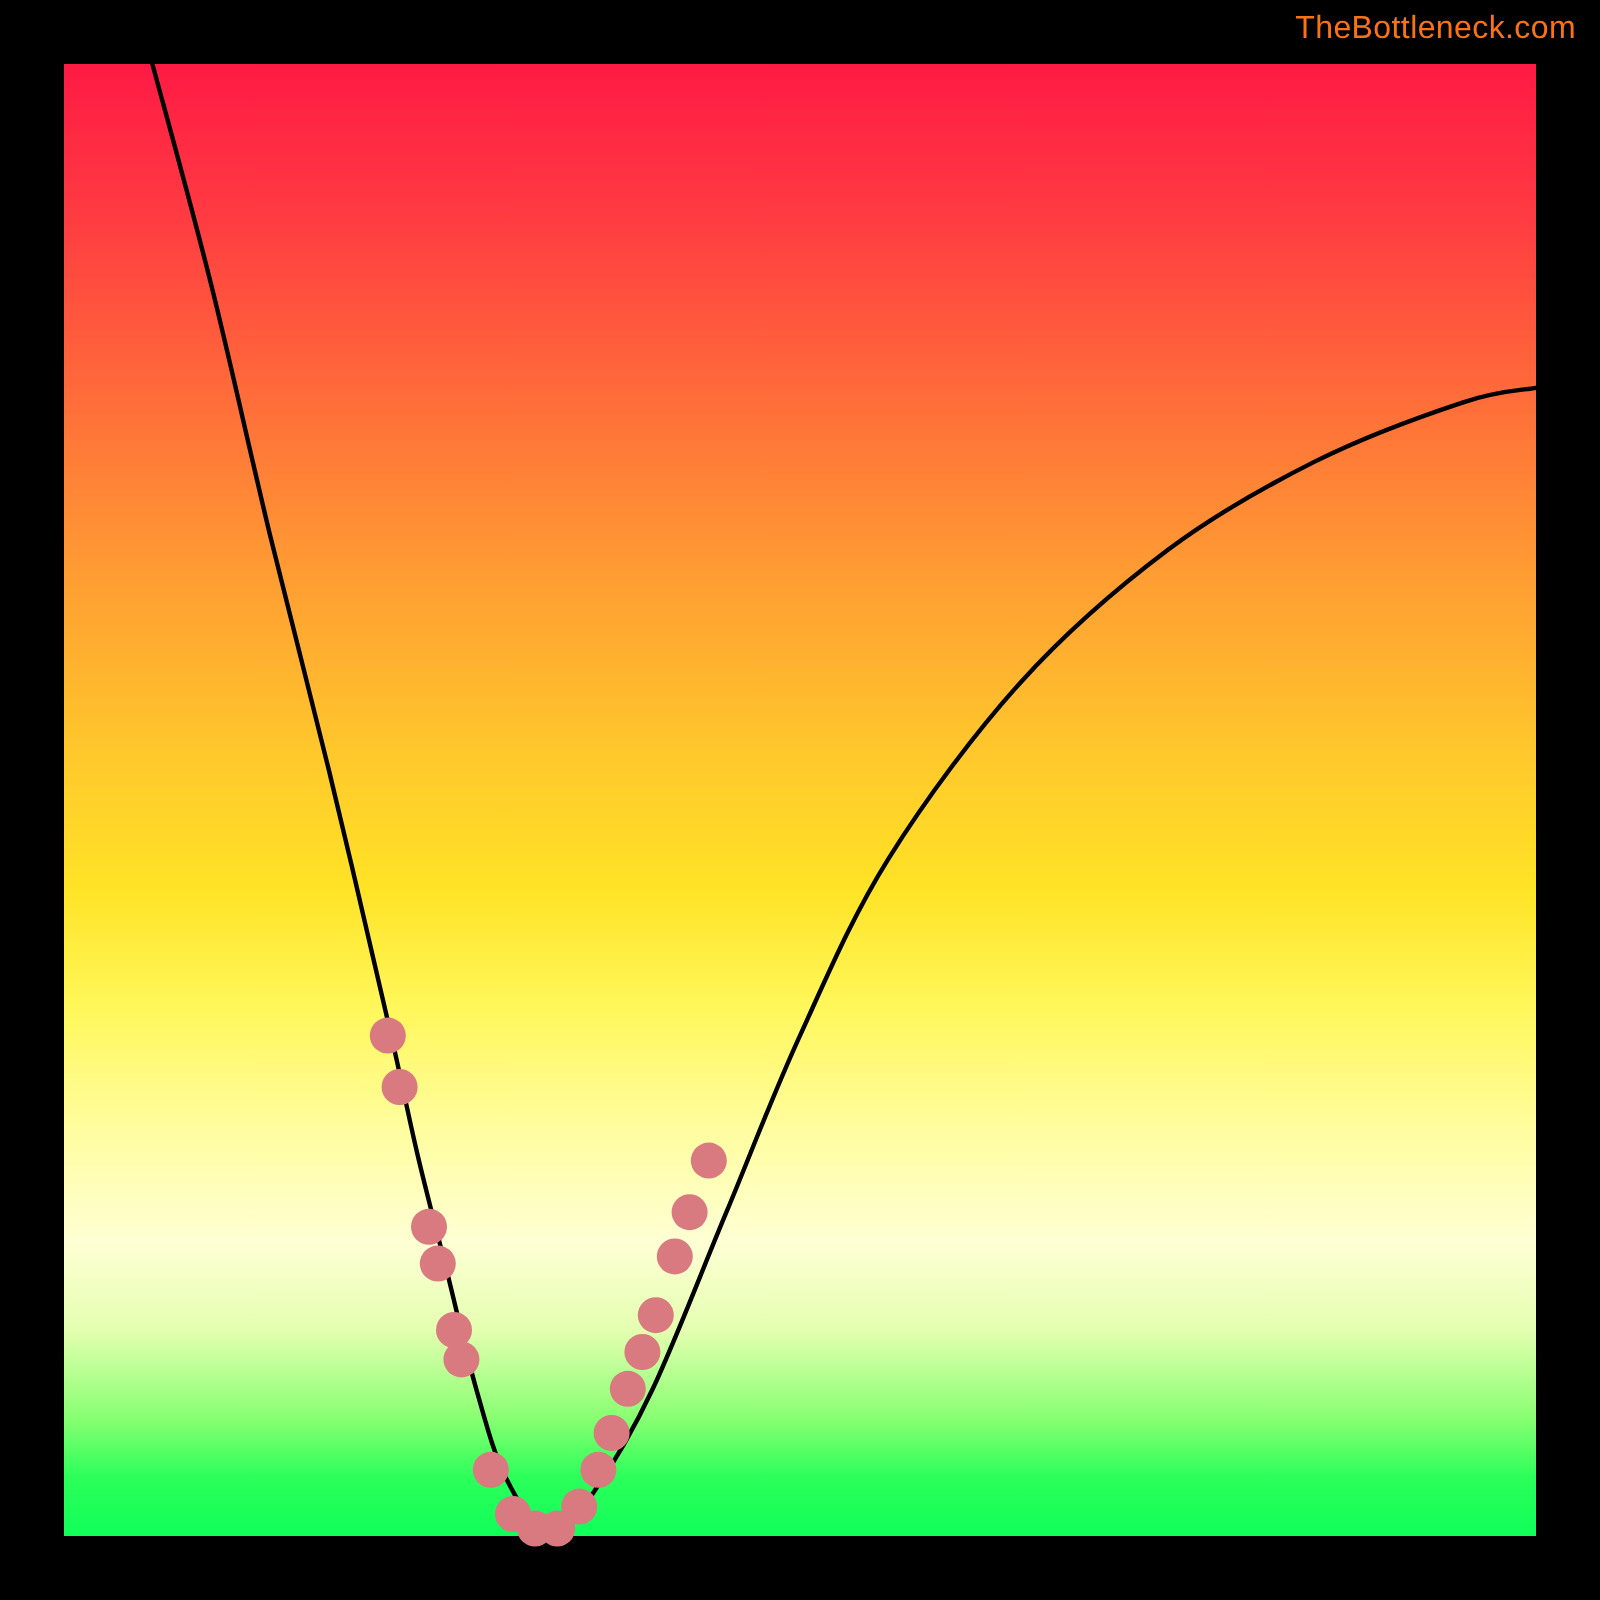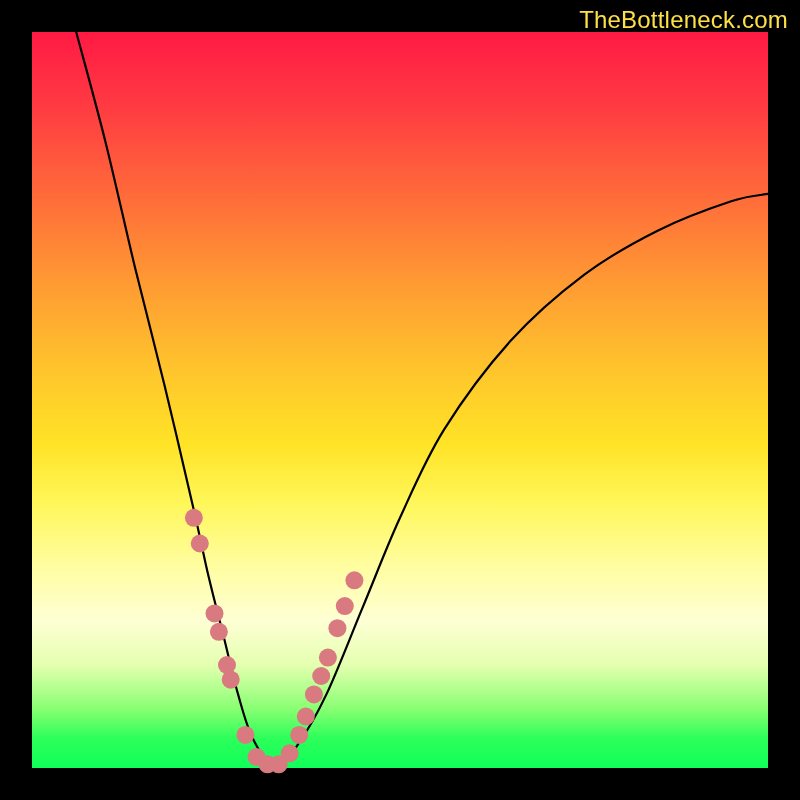--- a/index.html
+++ b/index.html
@@ -38,22 +38,22 @@
       #feffd4 80%,
       #e4ffb0 86%,
       #88ff72 92%,
       #2cff5a 96%,
       #10ff5a 100%);
   }
   .watermark {
     position: absolute;
     top: 6px;
     right: 12px;
-    color: #fde047;
-    font-size: 24px;
+    color: #f97316;
+    font-size: 16px;
     letter-spacing: 0.2px;
   }
   svg.curve {
     position: absolute;
     left: 0;
     top: 0;
     width: 736px;
     height: 736px;
     overflow: visible;
   }

